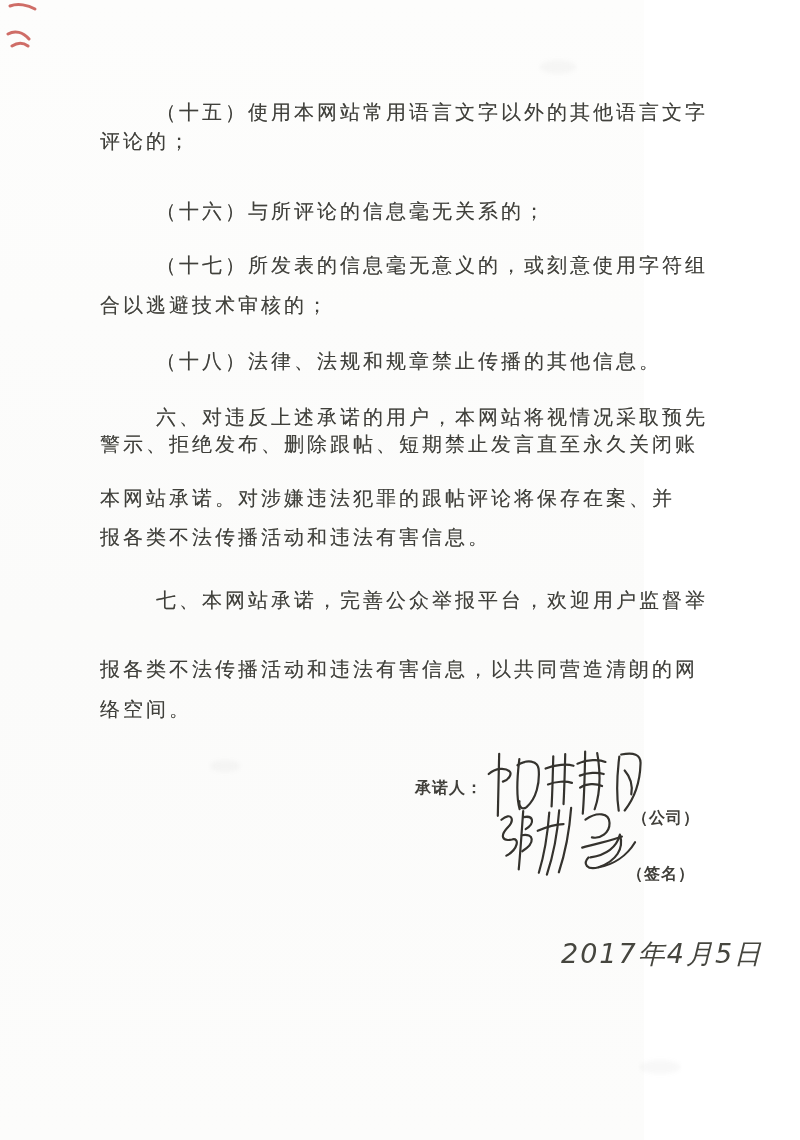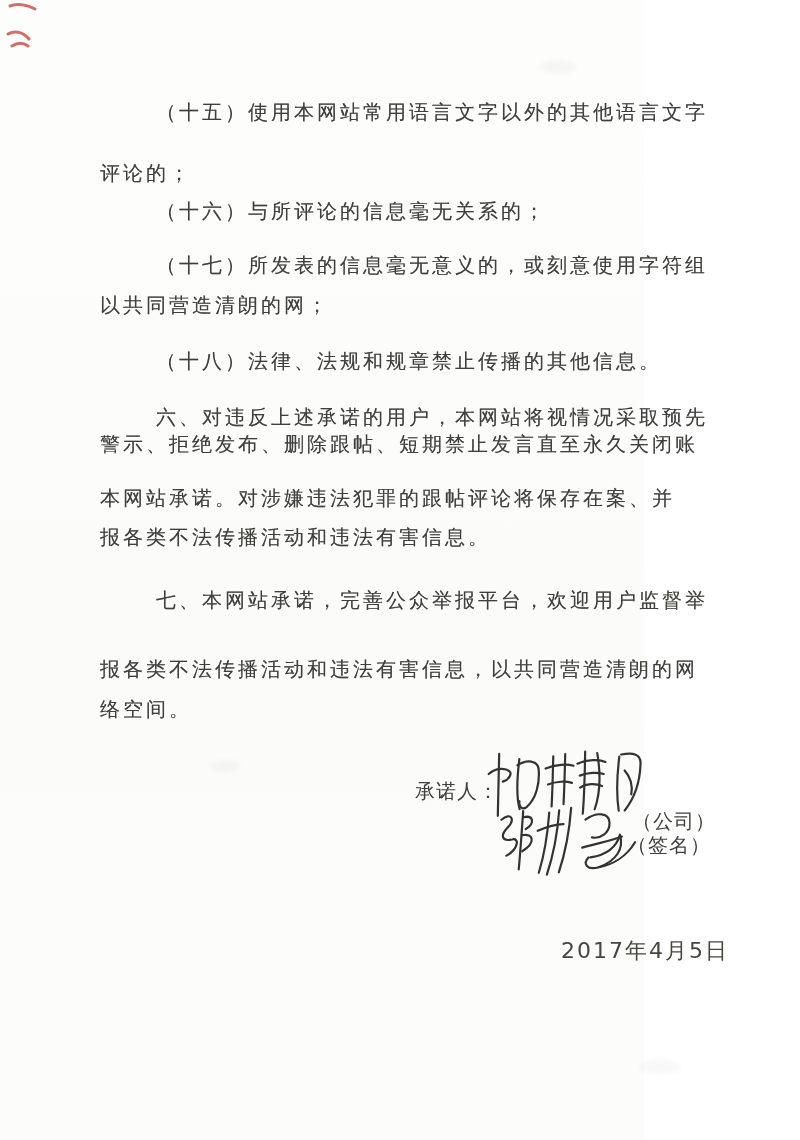--- a/index.html
+++ b/index.html
@@ -32,44 +32,46 @@
     color: #40403b;
     text-shadow: 0 0 0.4px rgba(60,60,55,0.45);
   }
   .doc-line.indent {
     padding-left: 56px;
   }
   
   .sig-label, .sig-paren {
     position: absolute;
     white-space: nowrap;
-    font-size: 20px;
+    font-size: 16px;
     letter-spacing: 1px;
     color: #403f3a;
+    font-weight: bold;
   }
   .scrawl {
     position: absolute;
     transform: rotate(-1.5deg);
   }
   .scrawl path {
     fill: none;
     stroke: #35332e;
     stroke-width: 2.2;
     stroke-linecap: round;
     stroke-linejoin: round;
   }
   .date-line {
     position: absolute;
     left: 561px;
     top: 936px;
-    font-size: 22px;
+    font-size: 27px;
     letter-spacing: 2px;
     color: #46463f;
     font-family: "DejaVu Sans", "Liberation Sans", sans-serif;
     white-space: nowrap;
+    font-style: italic;
   }
   
   .corner-marks {
     position: absolute;
     left: 6px;
     top: 0px;
   }
   .corner-marks path {
     fill: none;
     stroke: #c7534c;
@@ -90,24 +92,24 @@
 
 <div class="page">
 
   <svg class="corner-marks" width="44" height="56" viewBox="0 0 44 56">
     <path d="M4,6 C12,3 22,5 29,9"></path>
     <path d="M2,34 C9,30 17,32 23,39 M6,46 C12,42 18,43 22,46"></path>
   </svg>
 
   <div>
     <div class="doc-line indent" style="top:99px">（十五）使用本网站常用语言文字以外的其他语言文字</div>
-    <div class="doc-line" style="top:160px">评论的；</div>
+    <div class="doc-line" style="top:128px">评论的；</div>
     <div class="doc-line indent" style="top:198px">（十六）与所评论的信息毫无关系的；</div>
     <div class="doc-line indent" style="top:252px">（十七）所发表的信息毫无意义的，或刻意使用字符组</div>
-    <div class="doc-line" style="top:292px">以共同营造清朗的网；</div>
+    <div class="doc-line" style="top:292px">合以逃避技术审核的；</div>
     <div class="doc-line indent" style="top:348px">（十八）法律、法规和规章禁止传播的其他信息。</div>
     <div class="doc-line indent" style="top:404px">六、对违反上述承诺的用户，本网站将视情况采取预先</div>
     <div class="doc-line" style="top:431px">警示、拒绝发布、删除跟帖、短期禁止发言直至永久关闭账</div>
     <div class="doc-line" style="top:485px">本网站承诺。对涉嫌违法犯罪的跟帖评论将保存在案、并</div>
     <div class="doc-line" style="top:524px">报各类不法传播活动和违法有害信息。</div>
     <div class="doc-line indent" style="top:587px">七、本网站承诺，完善公众举报平台，欢迎用户监督举</div>
     <div class="doc-line" style="top:656px">报各类不法传播活动和违法有害信息，以共同营造清朗的网</div>
     <div class="doc-line" style="top:696px">络空间。</div>
   </div>
 
@@ -143,21 +145,21 @@
       <path d="M56,6 C54,26 50,48 44,66"></path>
       <path d="M44,24 C54,20 64,18 70,18"></path>
       <path d="M66,4 C64,24 60,46 52,68"></path>
       <path d="M78,2 C76,22 72,44 64,66"></path>
       <path d="M92,14 C104,6 116,8 116,18 C116,28 106,34 98,32"></path>
       <path d="M88,42 C102,38 118,36 128,32"></path>
       <path d="M96,52 C110,50 122,44 126,30 C130,44 122,56 104,62 C92,65 88,58 94,52"></path>
       <path d="M104,62 C118,60 132,52 141,38"></path>
     </svg>
 
-    <span class="sig-paren" style="left:627px; top:832px">（签名）</span>
+    <span class="sig-paren" style="left:627px; top:864px">（签名）</span>
   </div>
 
   <div class="date-line">2017年4月5日</div>
 
   <div class="smudge" style="left:540px; top:60px;  width:36px; height:14px"></div>
   <div class="smudge" style="left:210px; top:760px; width:30px; height:12px"></div>
   <div class="smudge" style="left:640px; top:1060px;width:40px; height:14px"></div>
 
 </div>
 

